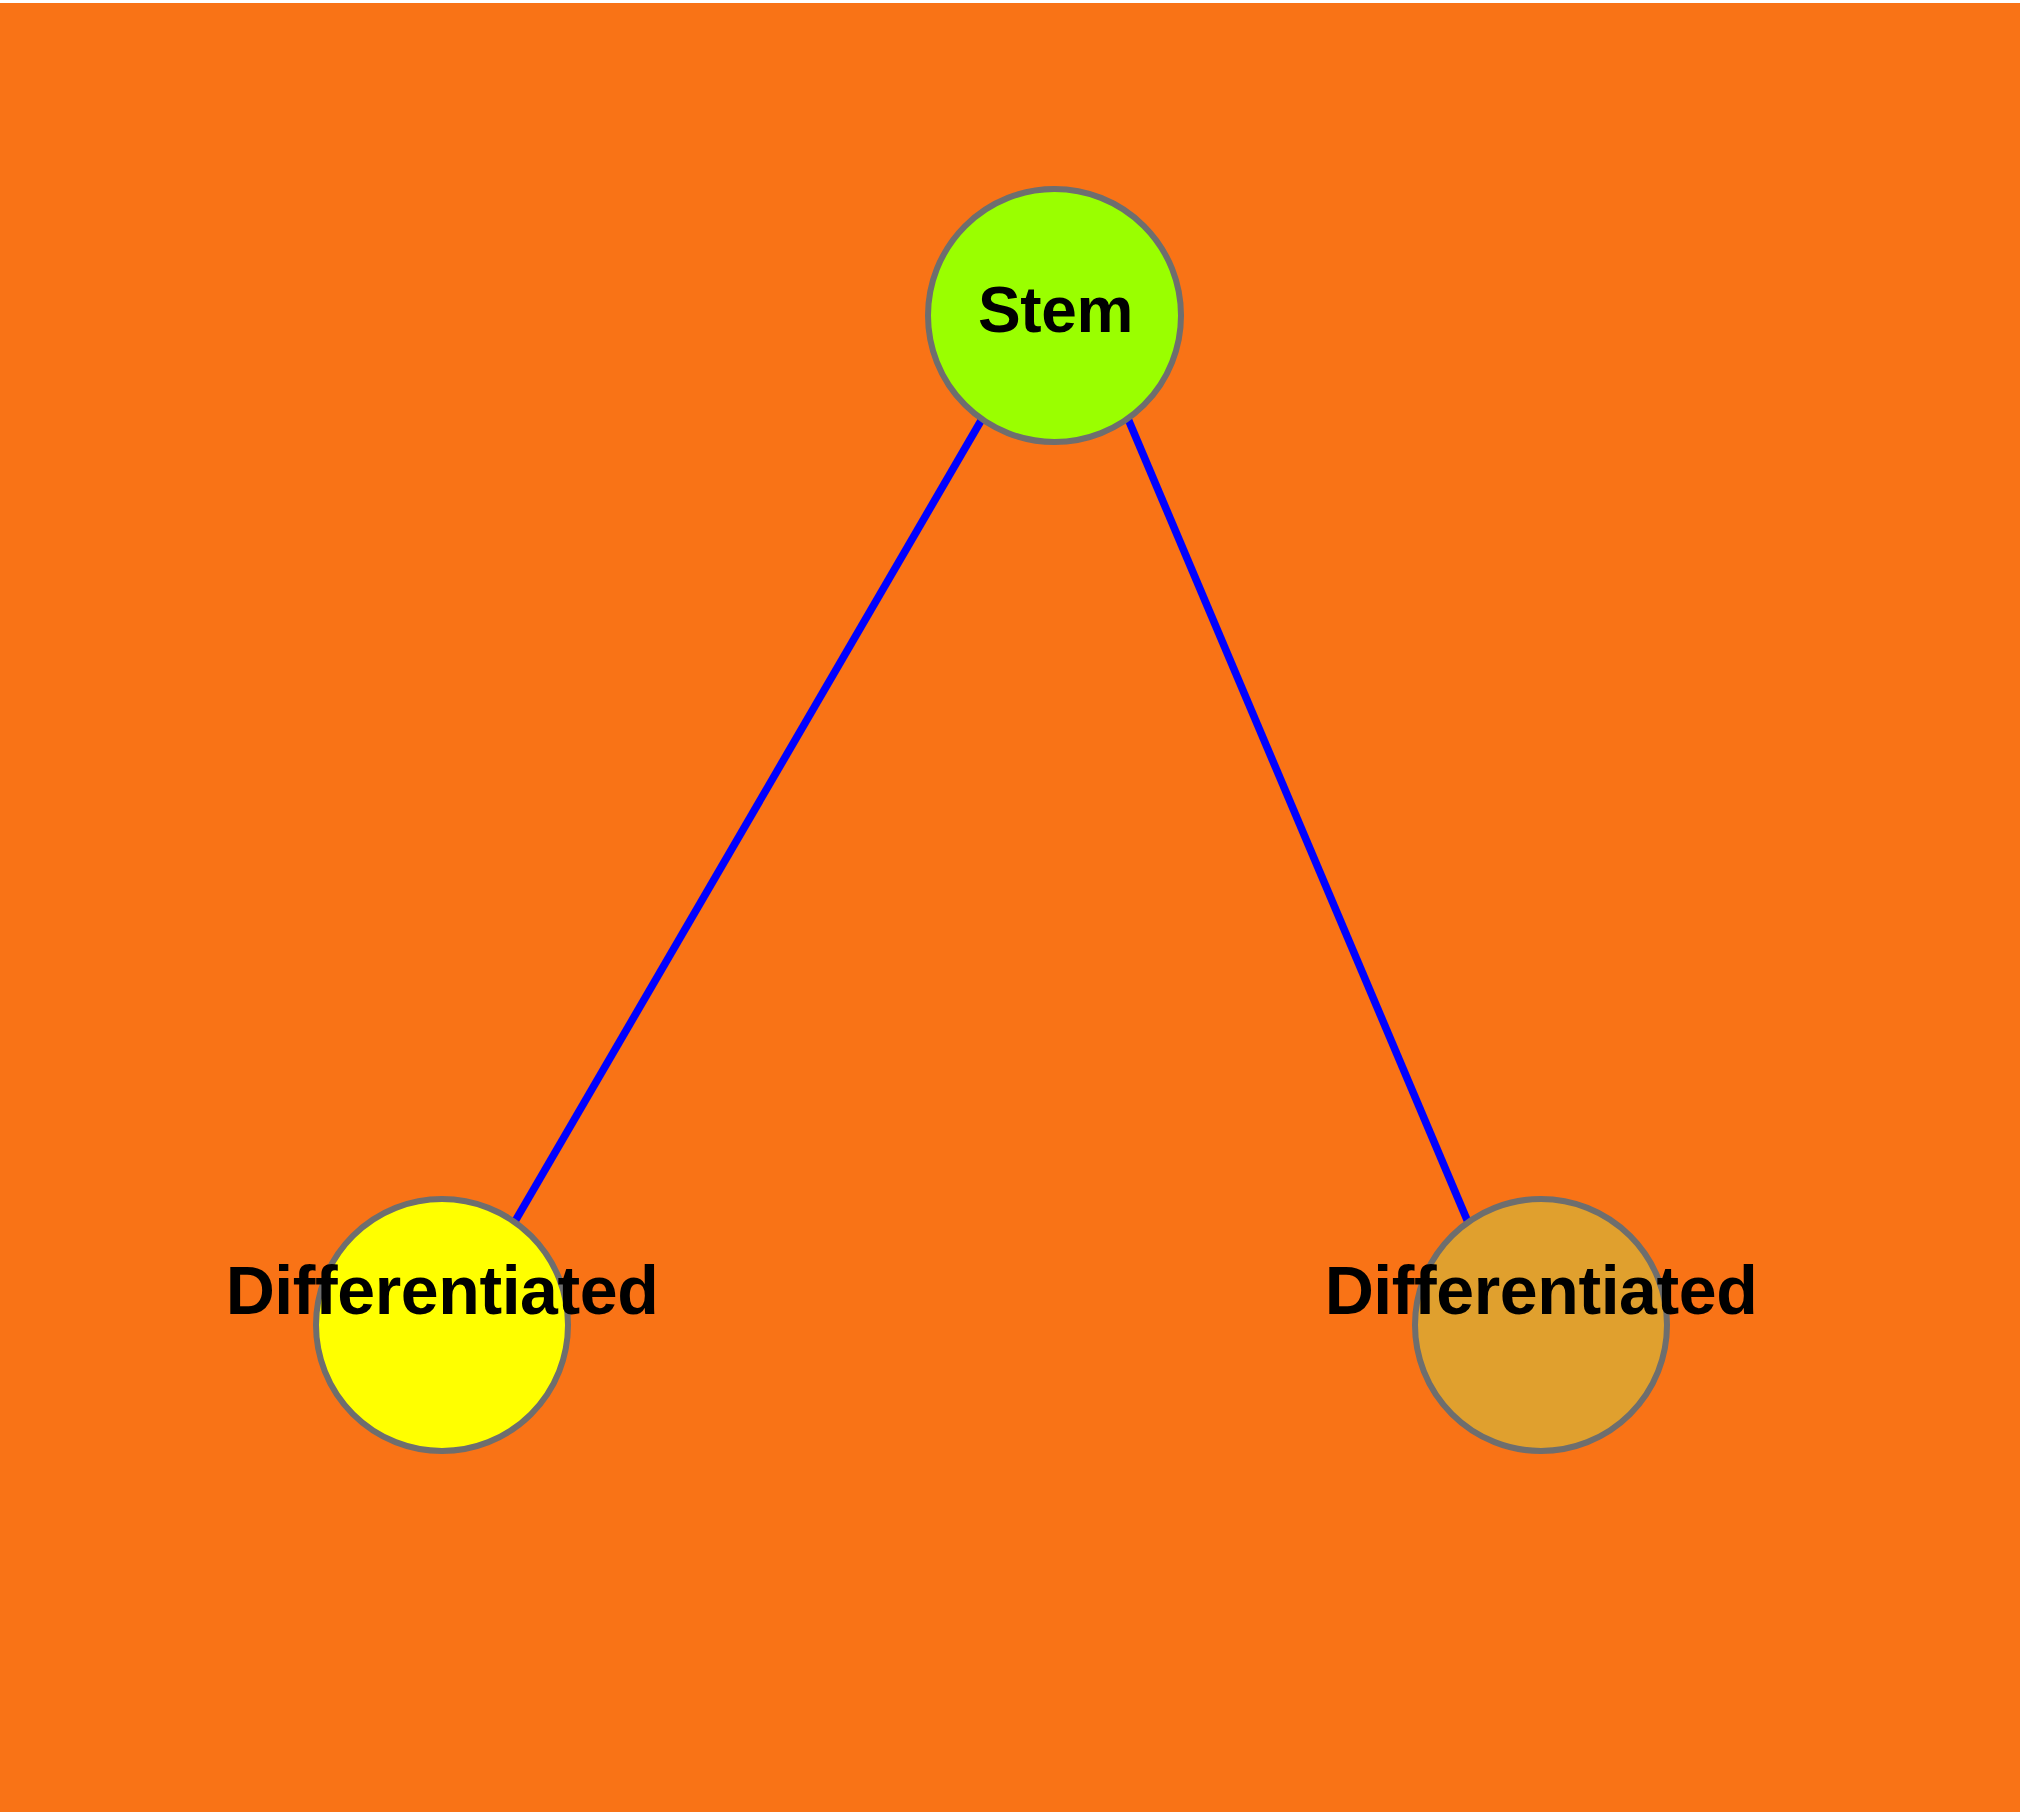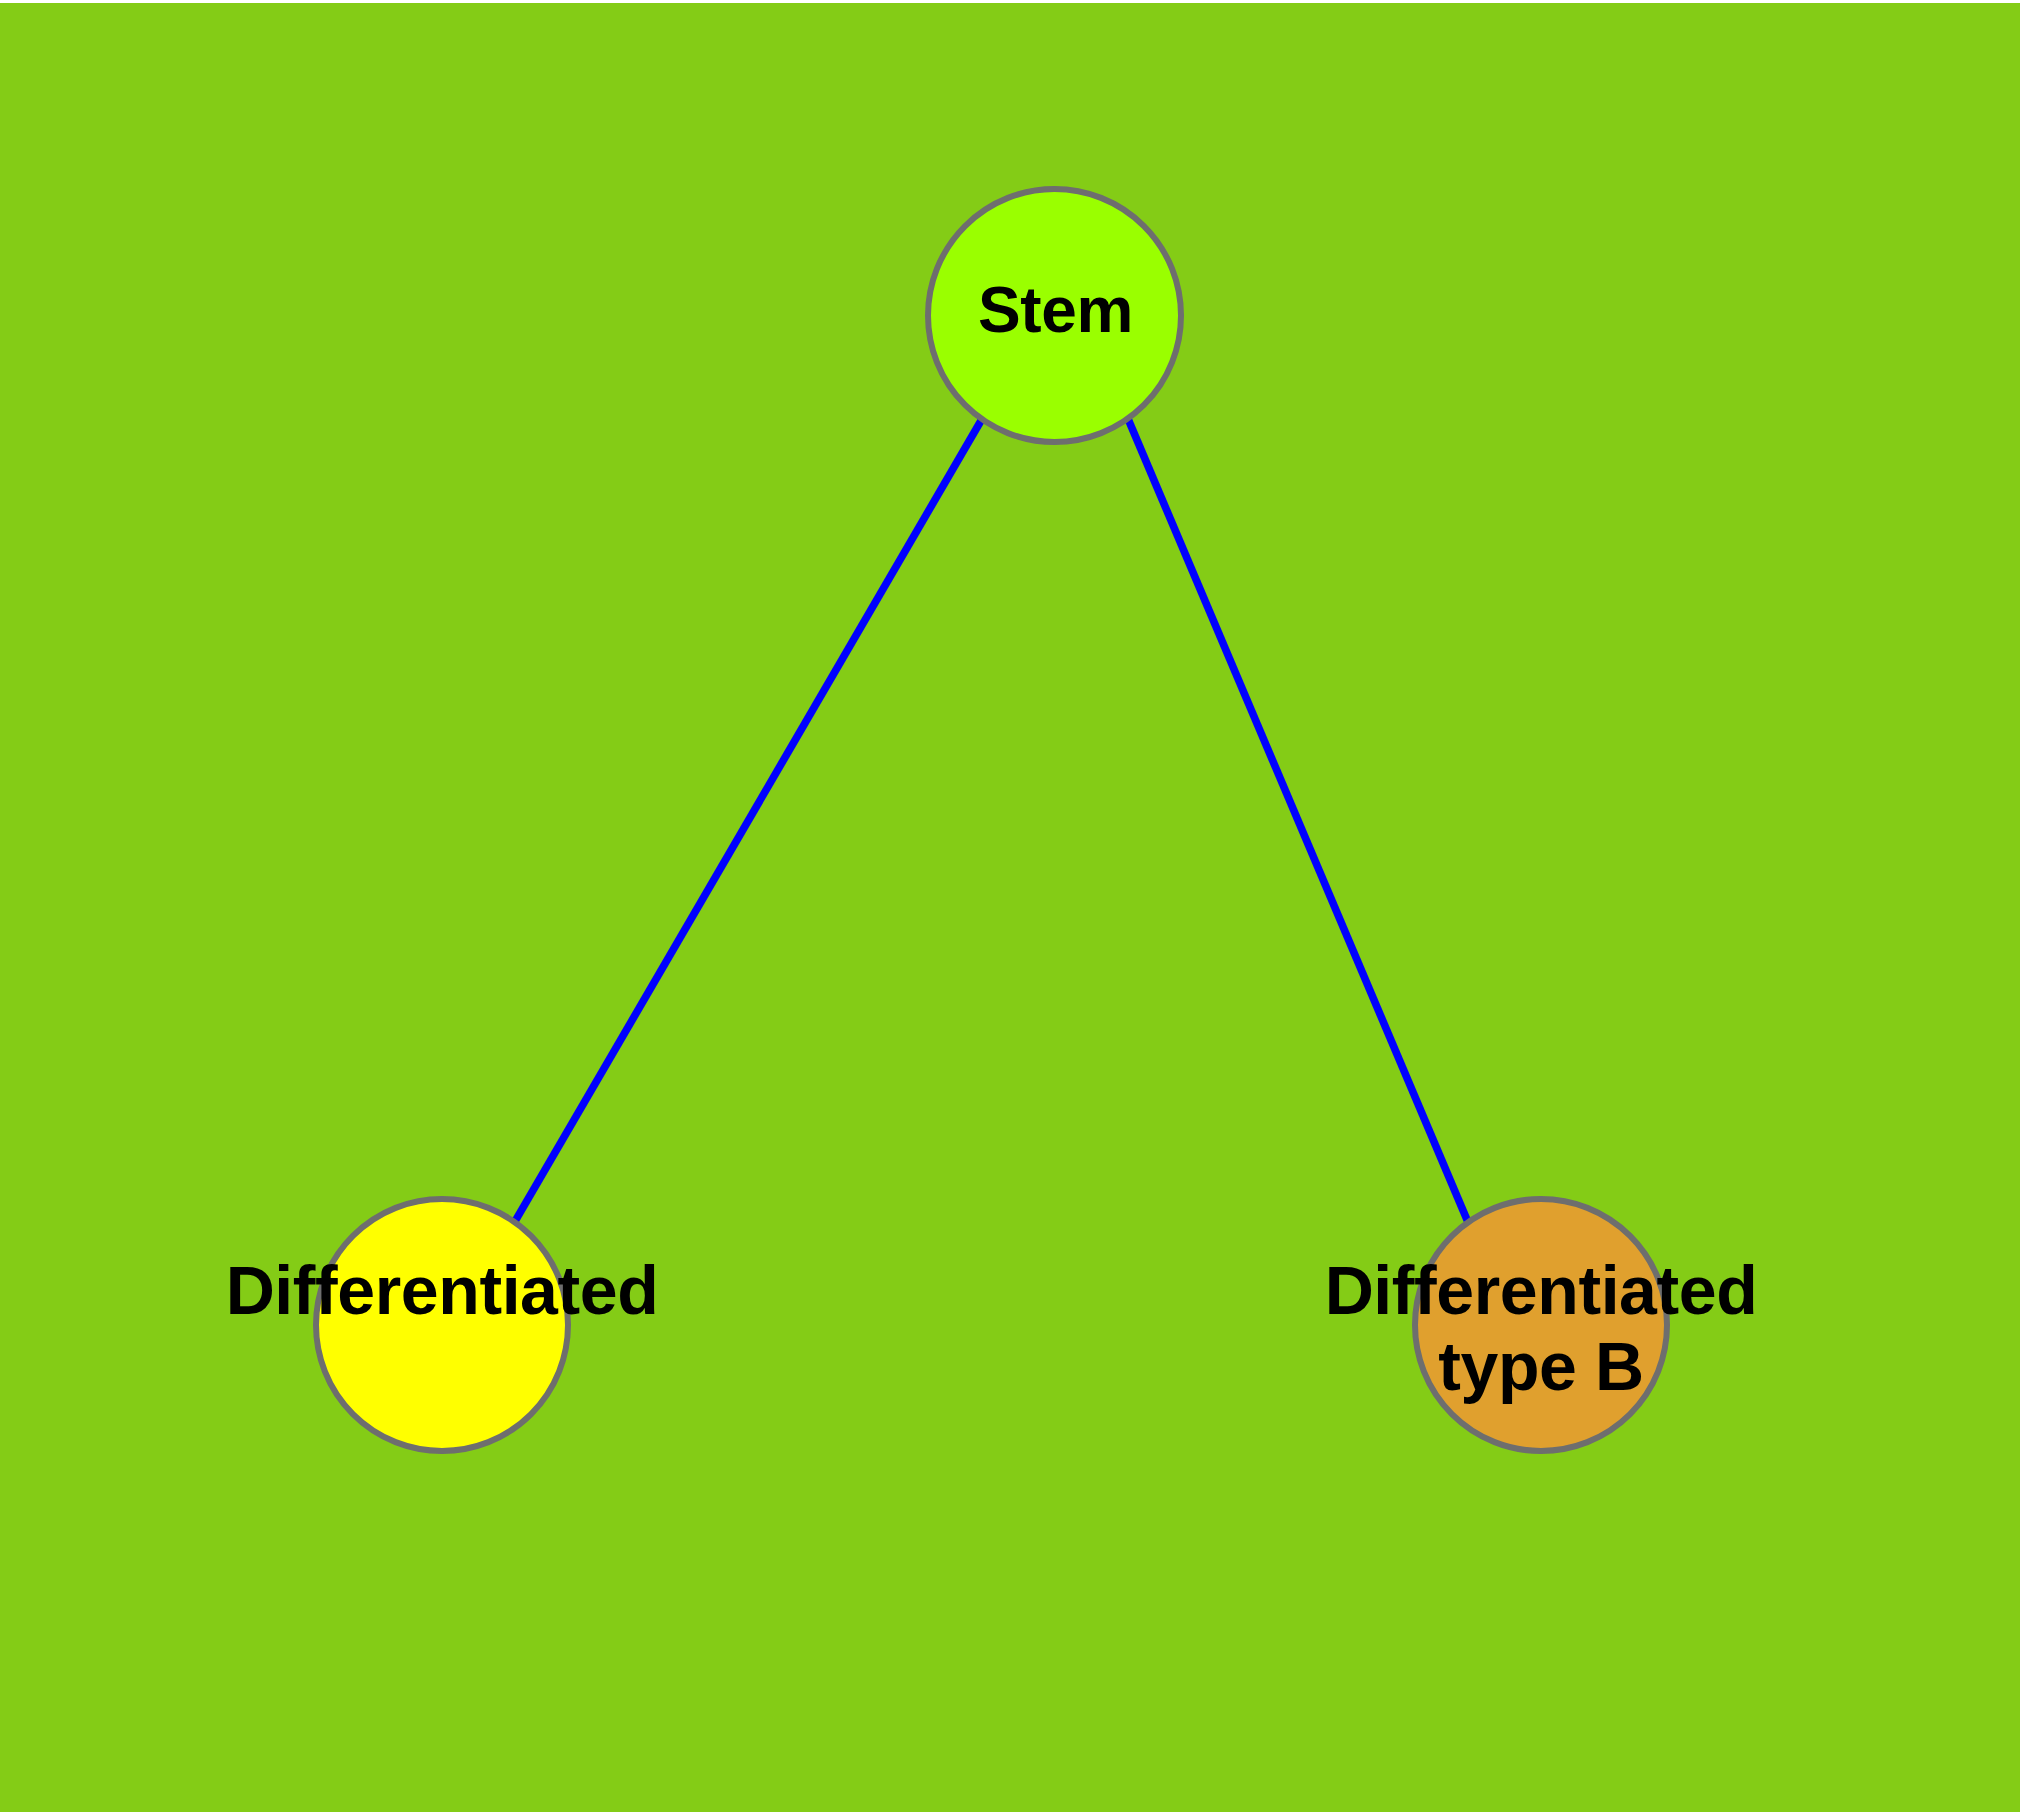--- a/index.html
+++ b/index.html
@@ -10,21 +10,21 @@
   body {
     width: 2021px;
     height: 1812px;
     overflow: hidden;
     font-family: "Liberation Sans", sans-serif;
   }
   #graph-canvas {
     position: relative;
     width: 2021px;
     height: 1812px;
-    background: #84cc16;
+    background: #f97316;
     overflow: hidden;
   }
   #edge-layer {
     position: absolute;
     left: 0;
     top: 0;
     width: 2021px;
     height: 1812px;
   }
   .node {
@@ -103,16 +103,16 @@
   </svg>
 
   <div class="node" id="node-stem"></div>
   <div class="node" id="node-diff-a"></div>
   <div class="node" id="node-diff-b"></div>
 
   <div class="node-label" id="label-stem">Stem</div>
 
   <div class="node-label" id="label-diff-a"><span>Differentiated</span><br></div>
 
-  <div class="node-label" id="label-diff-b"><span>Differentiated</span><br><span>type B</span></div>
+  <div class="node-label" id="label-diff-b"><span>Differentiated</span><br></div>
 
 </div>
 
 
 </body></html>

